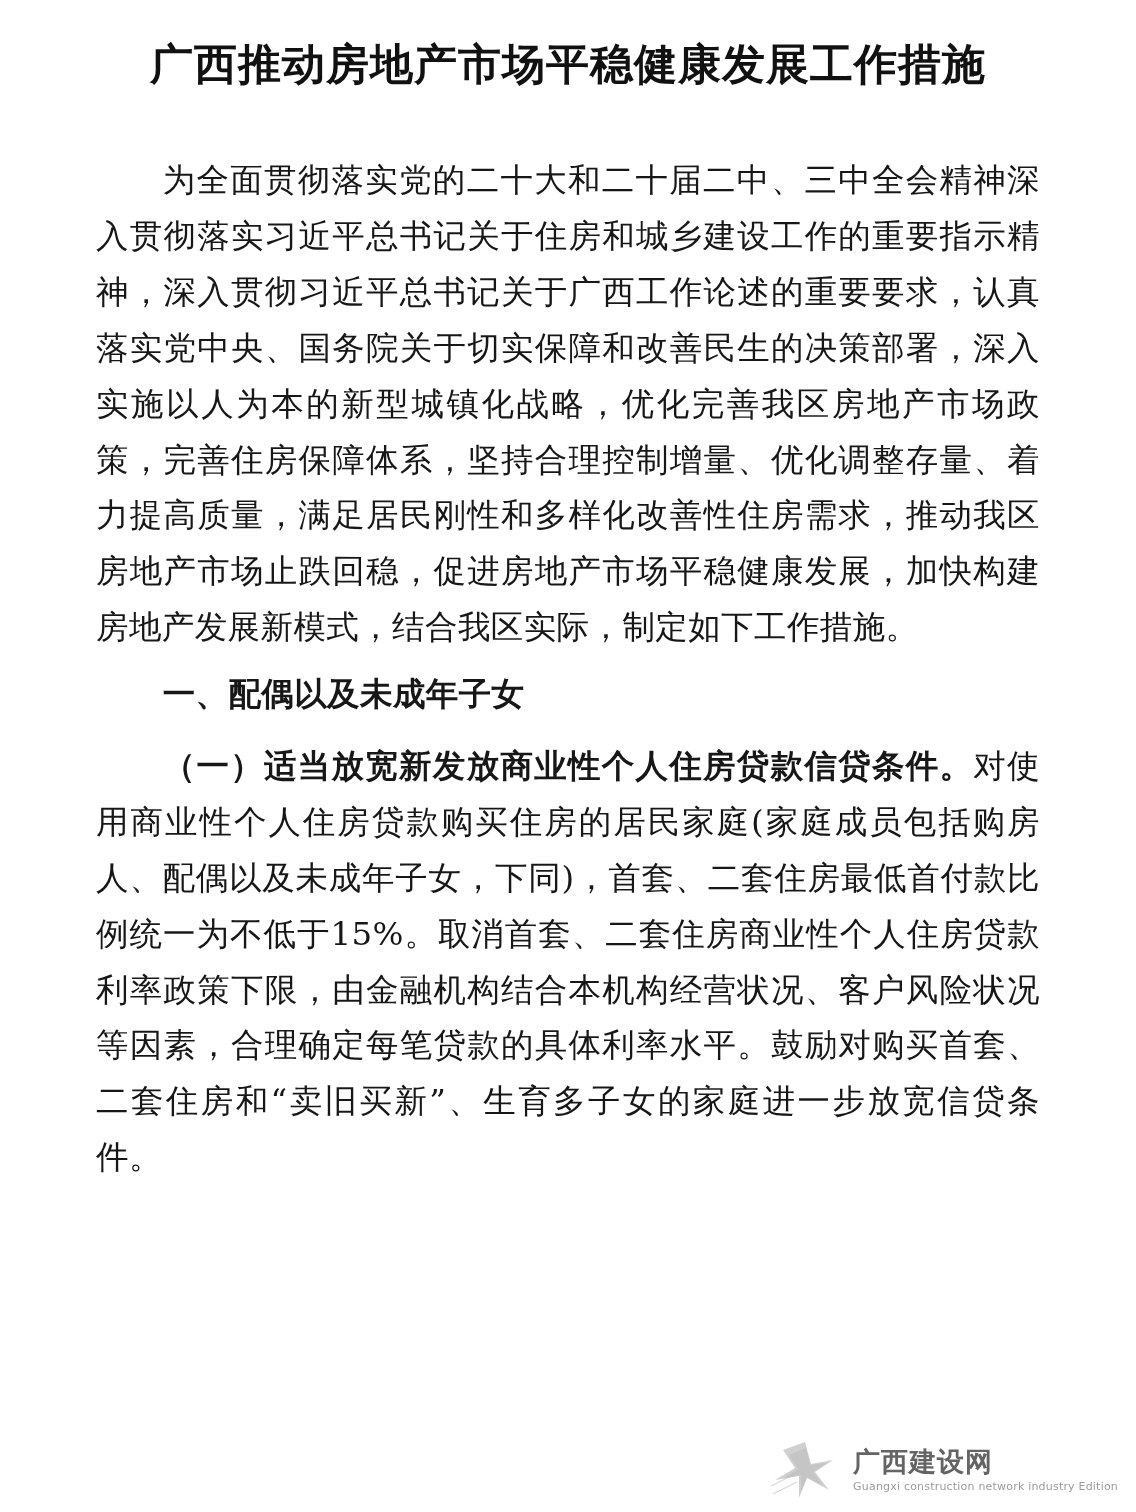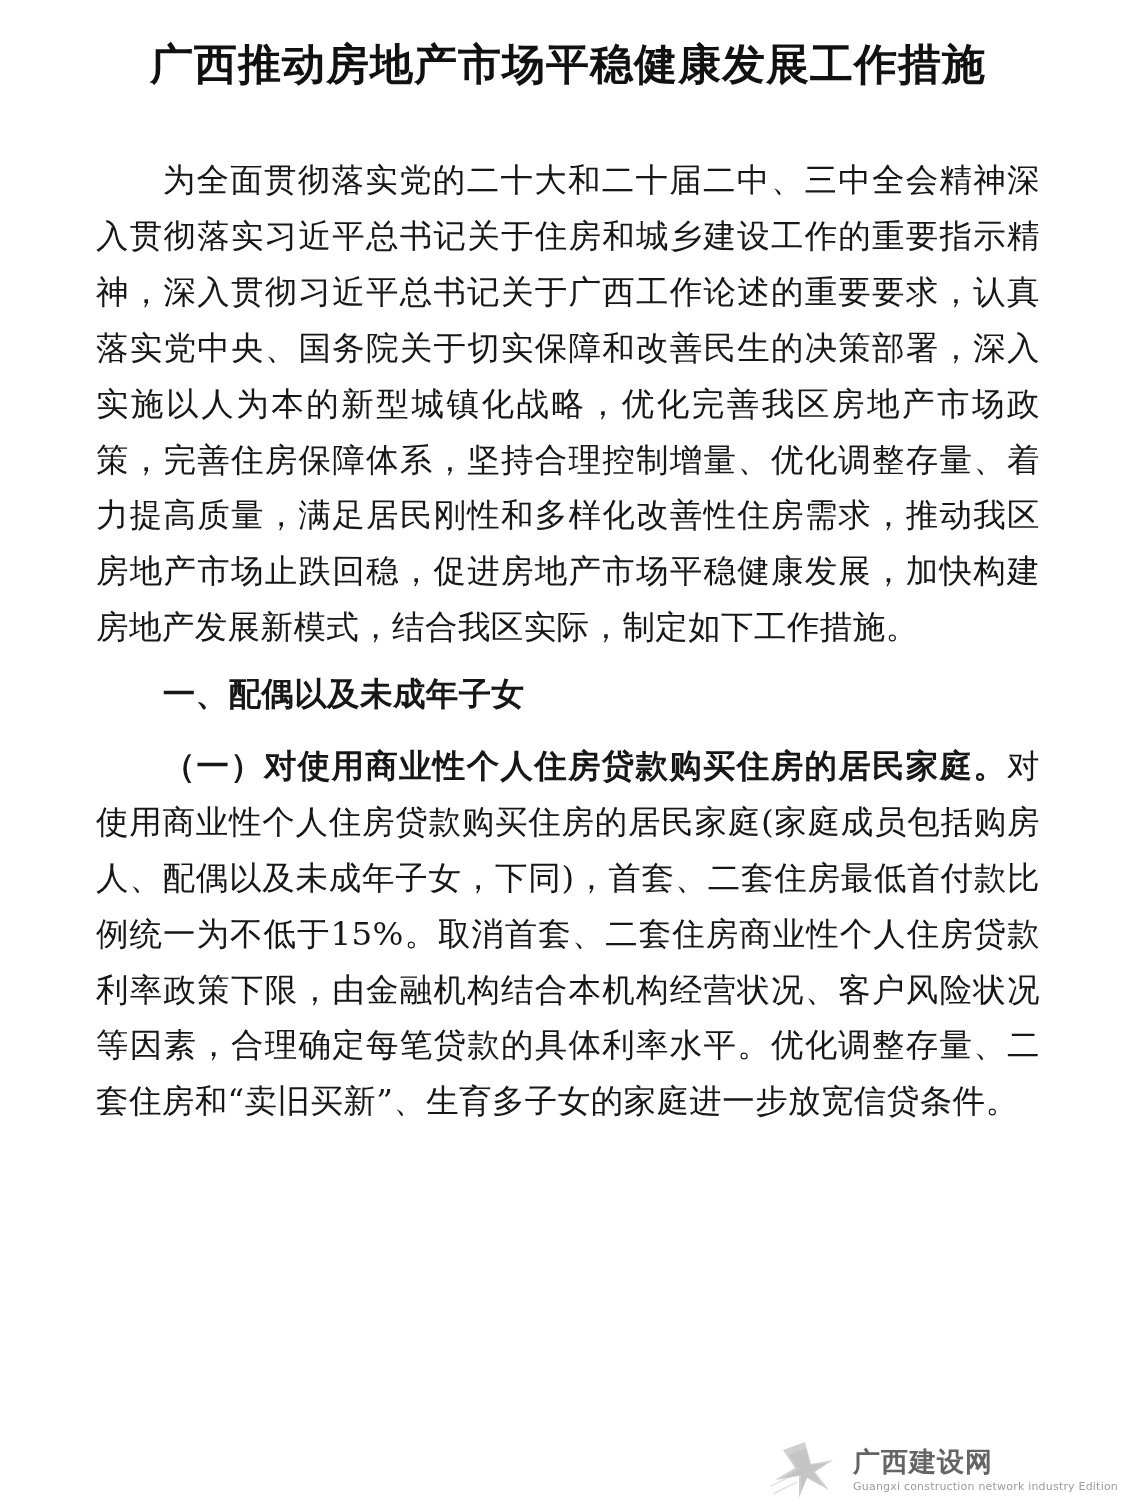--- a/index.html
+++ b/index.html
@@ -101,21 +101,21 @@
 <div class="page">
 
   <h1 class="doc-title">广西推动房地产市场平稳健康发展工作措施</h1>
 
   <div class="body-block">
 
     <p class="para indent">为全面贯彻落实党的二十大和二十届二中、三中全会精神深入贯彻落实习近平总书记关于住房和城乡建设工作的重要指示精神，深入贯彻习近平总书记关于广西工作论述的重要要求，认真落实党中央、国务院关于切实保障和改善民生的决策部署，深入实施以人为本的新型城镇化战略，优化完善我区房地产市场政策，完善住房保障体系，坚持合理控制增量、优化调整存量、着力提高质量，满足居民刚性和多样化改善性住房需求，推动我区房地产市场止跌回稳，促进房地产市场平稳健康发展，加快构建房地产发展新模式，结合我区实际，制定如下工作措施。</p>
 
     <p class="para heading">一、配偶以及未成年子女</p>
 
-    <p class="para indent"><span class="lead">（一）对使用商业性个人住房贷款购买住房的居民家庭。</span><span>对使用商业性个人住房贷款购买住房的居民家庭(家庭成员包括购房人、配偶以及未成年子女，下同)，首套、二套住房最低首付款比例统一为不低于15%。取消首套、二套住房商业性个人住房贷款利率政策下限，由金融机构结合本机构经营状况、客户风险状况等因素，合理确定每笔贷款的具体利率水平。优化调整存量、二套住房和“卖旧买新”、生育多子女的家庭进一步放宽信贷条件。</span></p>
+    <p class="para indent"><span class="lead">（一）适当放宽新发放商业性个人住房贷款信贷条件。</span><span>对使用商业性个人住房贷款购买住房的居民家庭(家庭成员包括购房人、配偶以及未成年子女，下同)，首套、二套住房最低首付款比例统一为不低于15%。取消首套、二套住房商业性个人住房贷款利率政策下限，由金融机构结合本机构经营状况、客户风险状况等因素，合理确定每笔贷款的具体利率水平。鼓励对购买首套、二套住房和“卖旧买新”、生育多子女的家庭进一步放宽信贷条件。</span></p>
 
   </div>
 
   <div class="watermark">
     <div class="wm-star">
       <svg viewBox="0 0 74 64" width="74" height="64" aria-hidden="true">
         <g fill="#9b9b9b">
           <path d="M36 4 L42 26 L64 22 L46 34 L60 52 L38 40 L30 60 L30 38 L6 42 L26 30 L14 12 Z" opacity="0.55"></path>
           <path d="M37 10 L41 27 L58 25 L44 34 L54 48 L38 39 L32 54 L32 37 L14 40 L29 31 L20 17 Z" fill="#b5b5b5" opacity="0.7"></path>
         </g>

